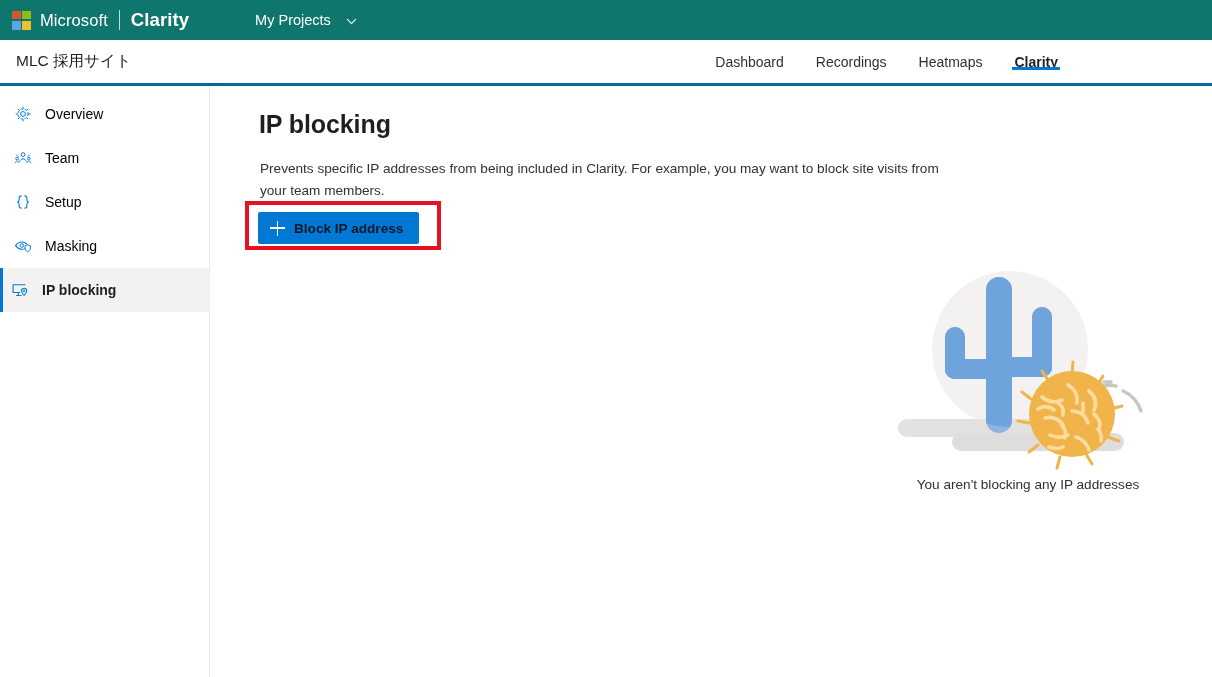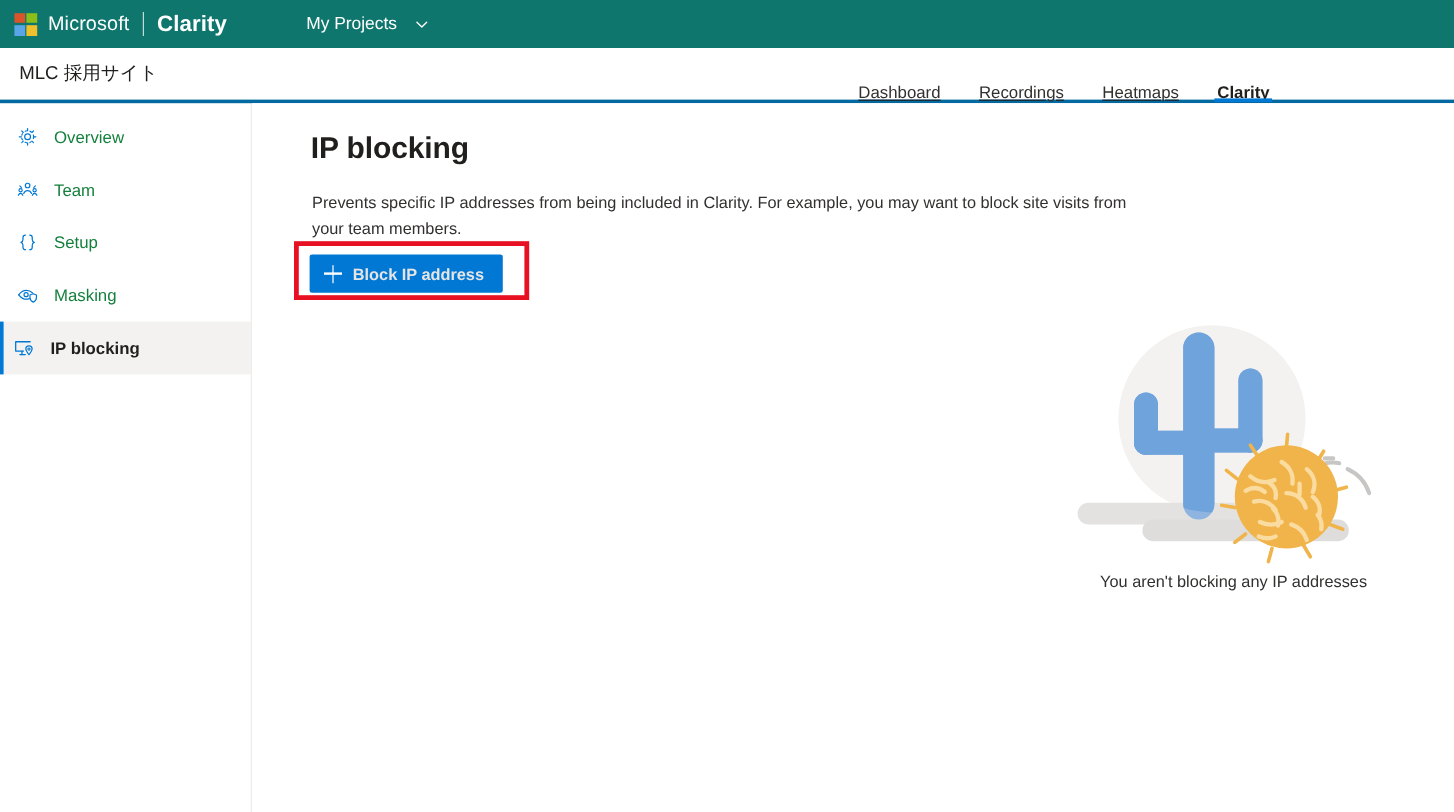--- a/index.html
+++ b/index.html
@@ -101,24 +101,23 @@
 
   .site-title {
     font-size: 15.5px;
     color: #201f1e;
     font-weight: 400;
     white-space: nowrap;
   }
 
   .navtabs {
     display: flex;
-    align-items: flex-end;
+    align-items: center;
     height: 46px;
     margin-right: 138px;
-    text-decoration: underline;
   }
 
   .navtab {
     display: flex;
     align-items: center;
     padding: 0 16px;
     font-size: 14px;
     color: #323130;
     cursor: pointer;
     position: relative;
@@ -159,21 +158,21 @@
     align-items: center;
     height: 44px;
     padding-left: 11px;
     gap: 13px;
     cursor: pointer;
     border-left: 3px solid transparent;
     position: relative;
   }
   .nav-item .nav-label {
     font-size: 14px;
-    color: #15803d;
+    color: #000000;
     white-space: nowrap;
   }
   .nav-item.active {
     background: #f3f2f1;
     border-left-color: #0078d4;
     padding-left: 8px;
   }
   .nav-item.active .nav-label {
     font-weight: 700;
     color: #201f1e;
@@ -229,21 +228,21 @@
 
   .block-btn {
     position: absolute;
     left: 48px;
     top: 126px;
     height: 32px;
     padding: 0 16px 0 12px;
     background: #0078d4;
     border: none;
     border-radius: 2px;
-    color: #e5e5e5;
+    color: #0f172a;
     font-family: "Liberation Sans", sans-serif;
     font-size: 13.6px;
     font-weight: 700;
     display: flex;
     align-items: center;
     gap: 9px;
     cursor: pointer;
     white-space: nowrap;
   }
   .plus-icon {

